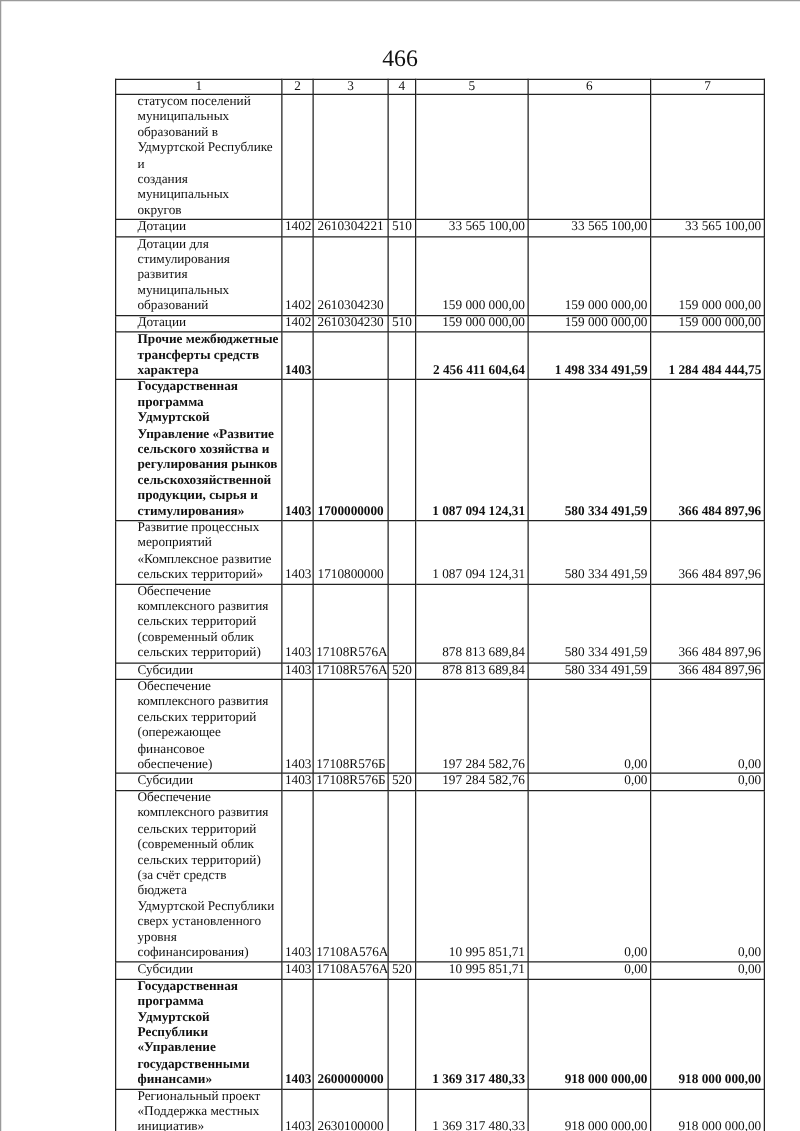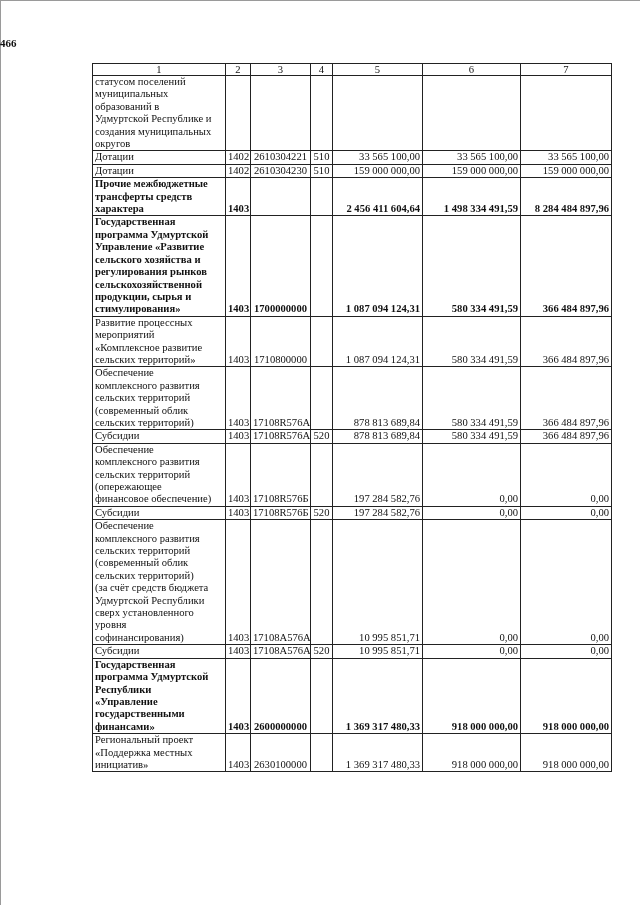--- a/index.html
+++ b/index.html
@@ -4,38 +4,37 @@
   <style>
     html, body { margin: 0; padding: 0; background: #ffffff; }
     body {
       width: 640px; height: 905px; position: relative; overflow: hidden;
       font-family: "Liberation Serif", "DejaVu Serif", serif;
       color: #111;
     }
     .frame-top { position: absolute; left: 0; top: 0; width: 640px; height: 1px; background: #9a9a9a; }
     .frame-left { position: absolute; left: 0; top: 0; width: 1px; height: 905px; background: #9a9a9a; }
     .page-number {
-      position: absolute; top: 37px; left: 0; width: 640px; text-align: left;
-      font-size: 11px;
-      font-weight: bold;
+      position: absolute; top: 37px; left: 0; width: 640px; text-align: center;
+      font-size: 19px;
     }
     table.budget {
       position: absolute; left: 92px; top: 63px;
       border-collapse: collapse; table-layout: fixed;
       width: 519px;
       font-size: 10.6px; line-height: 12.4px;
     }
     table.budget td {
       border: 1px solid #222;
       padding: 0 2px 0 2px;
       vertical-align: bottom;
       overflow: hidden;
       white-space: nowrap;
     }
-    table.budget td.name { white-space: normal; vertical-align: top; padding-left: 2px; }
+    table.budget td.name { white-space: normal; vertical-align: top; padding-left: 17px; }
     table.budget tr.hdr td { text-align: center; vertical-align: middle; height: 11px; line-height: 11px; }
     td.c2, td.c3, td.c4 { text-align: center; }
     td.num { text-align: right; padding-right: 1px; margin-left: 46px; }
     tr.bold td { font-weight: bold; }
     td.name .nm-wrap { display: block; }
   </style>
 </head>
 <body>
 
 <div class="frame-top"></div>
@@ -82,40 +81,54 @@
       <tr>
     <td class="name">Дотации</td>
     <td class="c2">1402</td>
     <td class="c3">2610304221</td>
     <td class="c4">510</td>
     <td class="num">33 565 100,00</td>
     <td class="num">33 565 100,00</td>
     <td class="num">33 565 100,00</td>
   </tr>
       <tr>
+    <td class="name">
+          <span class="nm-wrap">Дотации для</span>
+          <span class="nm-wrap">стимулирования развития</span>
+          <span class="nm-wrap">муниципальных</span>
+          <span class="nm-wrap">образований</span>
+        </td>
+    <td class="c2">1402</td>
+    <td class="c3">2610304230</td>
+    <td class="c4"></td>
+    <td class="num">159 000 000,00</td>
+    <td class="num">159 000 000,00</td>
+    <td class="num">159 000 000,00</td>
+  </tr>
+      <tr>
     <td class="name">Дотации</td>
     <td class="c2">1402</td>
     <td class="c3">2610304230</td>
     <td class="c4">510</td>
     <td class="num">159 000 000,00</td>
     <td class="num">159 000 000,00</td>
     <td class="num">159 000 000,00</td>
   </tr>
       <tr class="bold">
     <td class="name">
           <span class="nm-wrap">Прочие межбюджетные</span>
           <span class="nm-wrap">трансферты средств</span>
           <span class="nm-wrap">характера</span>
         </td>
     <td class="c2">1403</td>
     <td class="c3"></td>
     <td class="c4"></td>
     <td class="num">2 456 411 604,64</td>
     <td class="num">1 498 334 491,59</td>
-    <td class="num">8 284 484 897,96</td>
+    <td class="num">1 284 484 444,75</td>
   </tr>
       <tr class="bold">
     <td class="name">
           <span class="nm-wrap">Государственная</span>
           <span class="nm-wrap">программа Удмуртской</span>
           <span class="nm-wrap">Управление «Развитие</span>
           <span class="nm-wrap">сельского хозяйства и</span>
           <span class="nm-wrap">регулирования рынков</span>
           <span class="nm-wrap">сельскохозяйственной</span>
           <span class="nm-wrap">продукции, сырья и</span>

